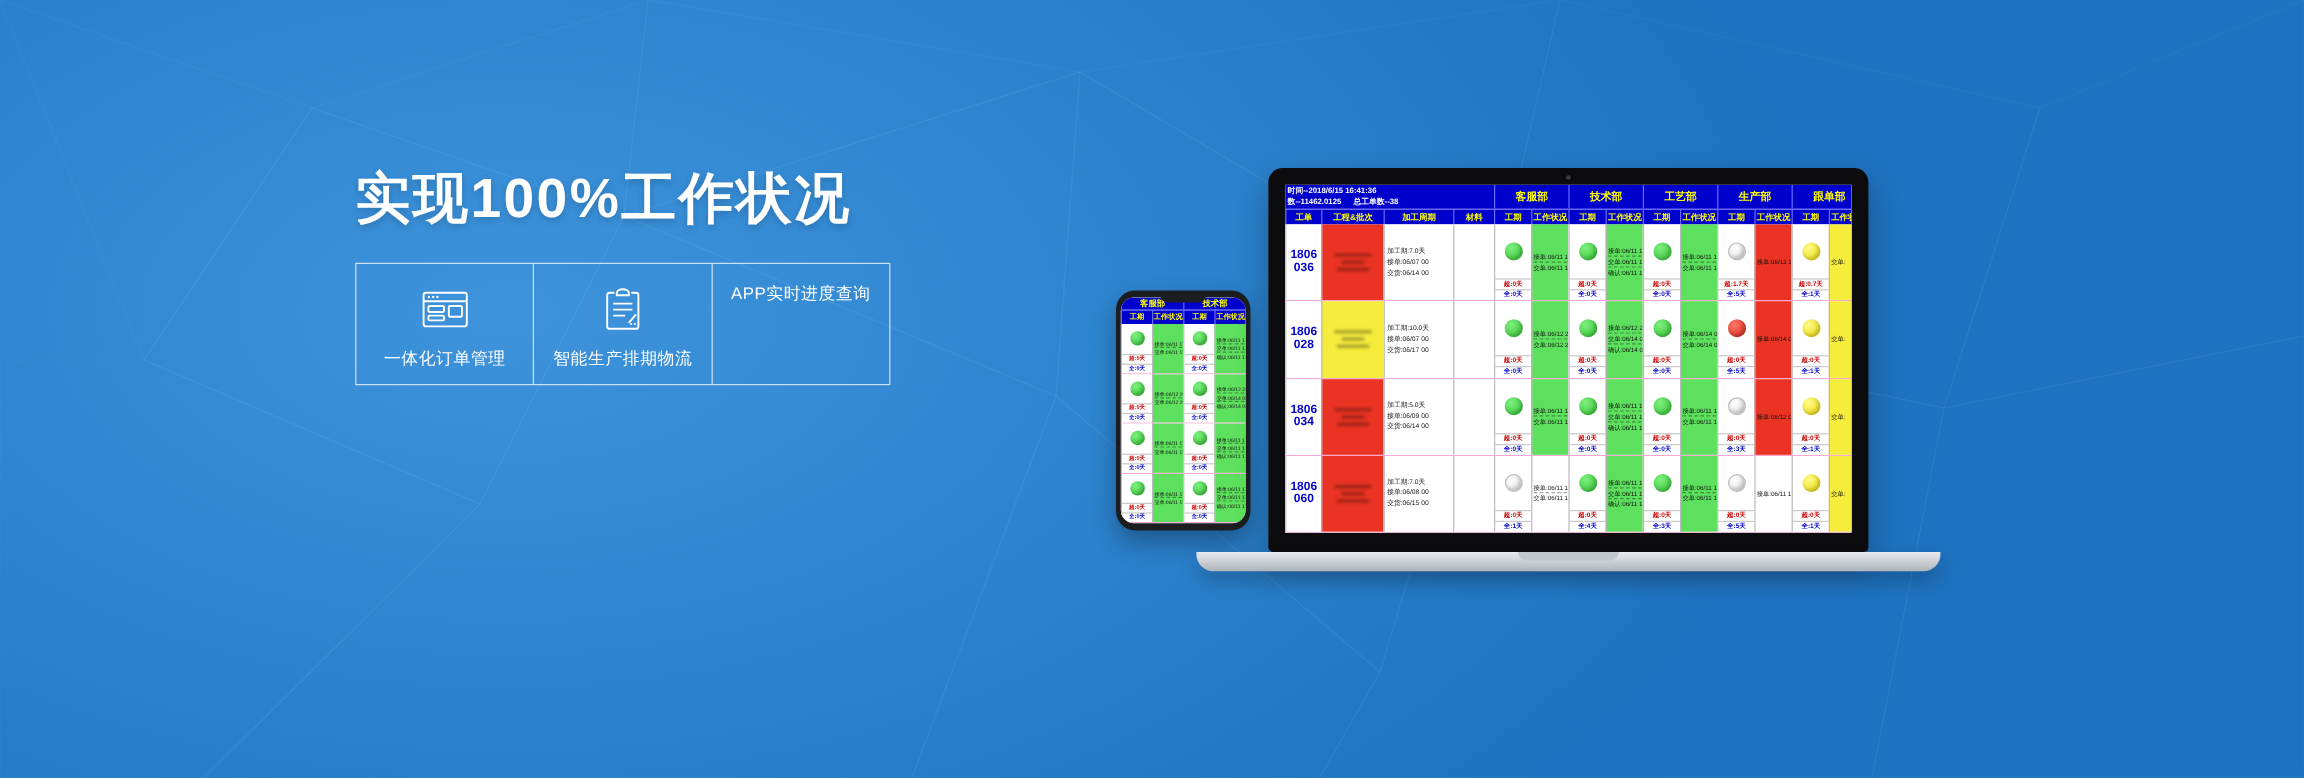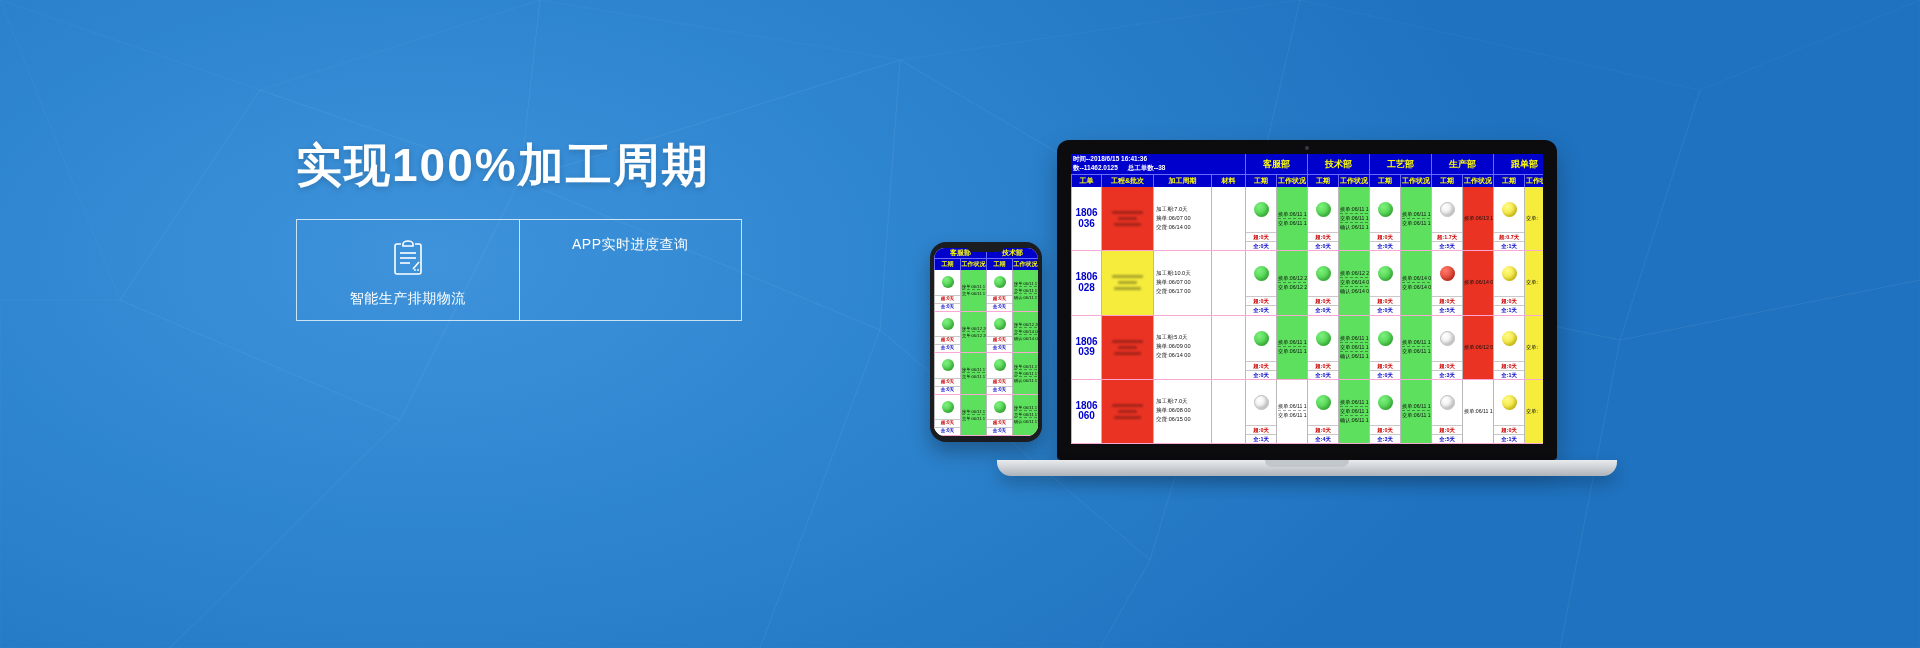--- a/index.html
+++ b/index.html
@@ -194,25 +194,40 @@
         <path d="M1700 90 L1920 0 L1920 280 L1620 340 Z"></path>
         <path d="M1620 340 L1920 280 L1920 648 L1560 648 Z"></path>
         <path d="M540 0 L900 60 L520 180 Z"></path>
       </g>
     </svg>
   </div>
 </div>
 
 <div class="copy">
   <div class="headline">
-    <span class="l2">实现100%加工周期</span>
+    <span class="l2">实现100%工作状况</span>
   </div>
 
   <div class="features">
 
+    <div class="feature">
+      <div class="ficon">
+        <svg width="40" height="34" viewBox="0 0 40 34" fill="none" stroke="#ffffff" stroke-width="1.6">
+          <rect x="2" y="3" width="36" height="28" rx="2"></rect>
+          <line x1="2" y1="10" x2="38" y2="10"></line>
+          <circle cx="6.5" cy="6.5" r="1" fill="#fff" stroke="none"></circle>
+          <circle cx="10" cy="6.5" r="1" fill="#fff" stroke="none"></circle>
+          <circle cx="13.5" cy="6.5" r="1" fill="#fff" stroke="none"></circle>
+          <rect x="6" y="14" width="13" height="5" rx="1"></rect>
+          <rect x="23" y="14" width="11" height="9" rx="1"></rect>
+          <rect x="6" y="22" width="13" height="4" rx="1"></rect>
+        </svg>
+      </div>
+      <div class="flabel">一体化订单管理</div>
+    </div>
 
     <div class="feature">
       <div class="ficon">
         <svg width="34" height="38" viewBox="0 0 34 38" fill="none" stroke="#ffffff" stroke-width="1.6">
           <path d="M10 5 H6 a2 2 0 0 0 -2 2 V33 a2 2 0 0 0 2 2 H28 a2 2 0 0 0 2 -2 V7 a2 2 0 0 0 -2 -2 H24"></path>
           <path d="M12 5 a5 3 0 0 1 10 0 v2 H12 z"></path>
           <line x1="9" y1="14" x2="25" y2="14"></line>
           <line x1="9" y1="19" x2="25" y2="19"></line>
           <line x1="9" y1="24" x2="19" y2="24"></line>
           <path d="M22 30 l6 -7"></path>
@@ -572,21 +587,21 @@
                     <div class="tagline">全:1天</div>
                   </div>
                 </div>
                 <div class="cell c-work" style="flex: 0 0 31px; background: rgb(245, 236, 60);">
                   <span>交单:</span>
                 </div>
               </div>
               <div class="grid-row">
                 <div class="cell c-order" style="flex: 0 0 30px;">
                   <div>1806</div>
-                  <div>039</div>
+                  <div>034</div>
                 </div>
                 <div class="cell c-proj" style="flex: 0 0 52px; background: rgb(234, 51, 35);">
                   <div class="blur-txt">
                     <i style="width: 72%;"></i>
                     <i style="width: 46%;"></i>
                     <i style="width: 62%;"></i>
                   </div>
                 </div>
                 <div class="cell c-cycle" style="flex: 0 0 58px;">
                   <span>加工期:5.0天</span>

